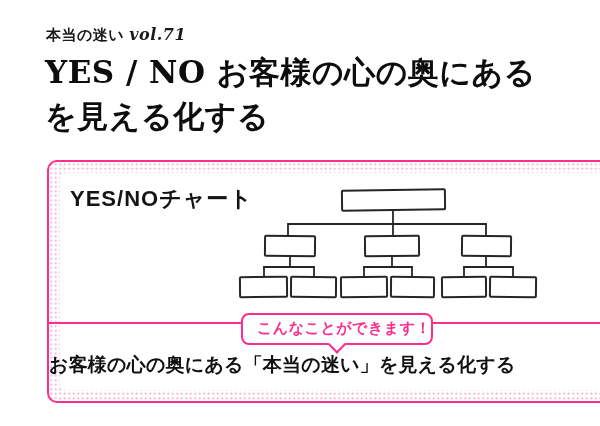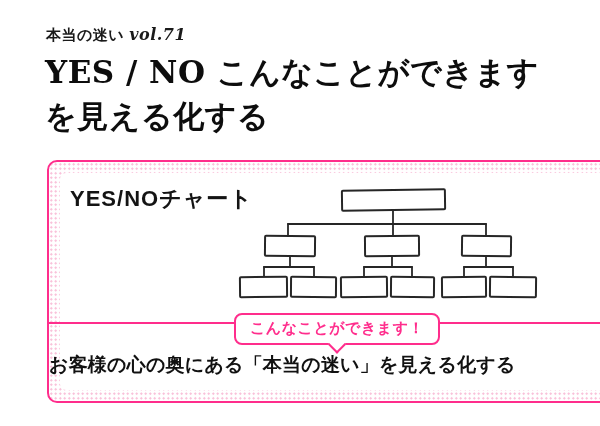--- a/index.html
+++ b/index.html
@@ -96,21 +96,21 @@
     z-index: 1;
   }
   .badge {
     position: absolute;
     top: 151px;
     left: 50%;
     transform: translateX(-50%);
     background: #ffffff;
     border: 2px solid #ff2d8c;
     border-radius: 8px;
-    padding: 4px 14px 5px 14px;
+    padding: 4px 0 5px 14px;
     font-size: 15px;
     font-weight: bold;
     color: #ff2d8c;
     letter-spacing: 0.5px;
     white-space: nowrap;
     z-index: 3;
   }
   .badge::after {
     content: "";
     position: absolute;
@@ -140,21 +140,21 @@
 </head>
 <body>
 
 <div class="page">
 
   <div class="masthead">
     <span>本当の迷い</span><span class="vol">vol.71</span>
   </div>
 
   <h1 class="page-title">
-    <span>YES / NO こんなことができます</span>
+    <span>YES / NO お客様の心の奥にある</span>
     <span>を見える化する</span>
   </h1>
 
   <div class="feature-box">
     <div class="inner-panel"></div>
 
     <div class="chart-label">YES/NOチャート</div>
 
     <svg class="flowchart" xmlns="http://www.w3.org/2000/svg" viewBox="0 0 320 118">
         <line x1="159" y1="28" x2="159" y2="42" stroke="#262626" stroke-width="1.8" stroke-linecap="round"></line>

